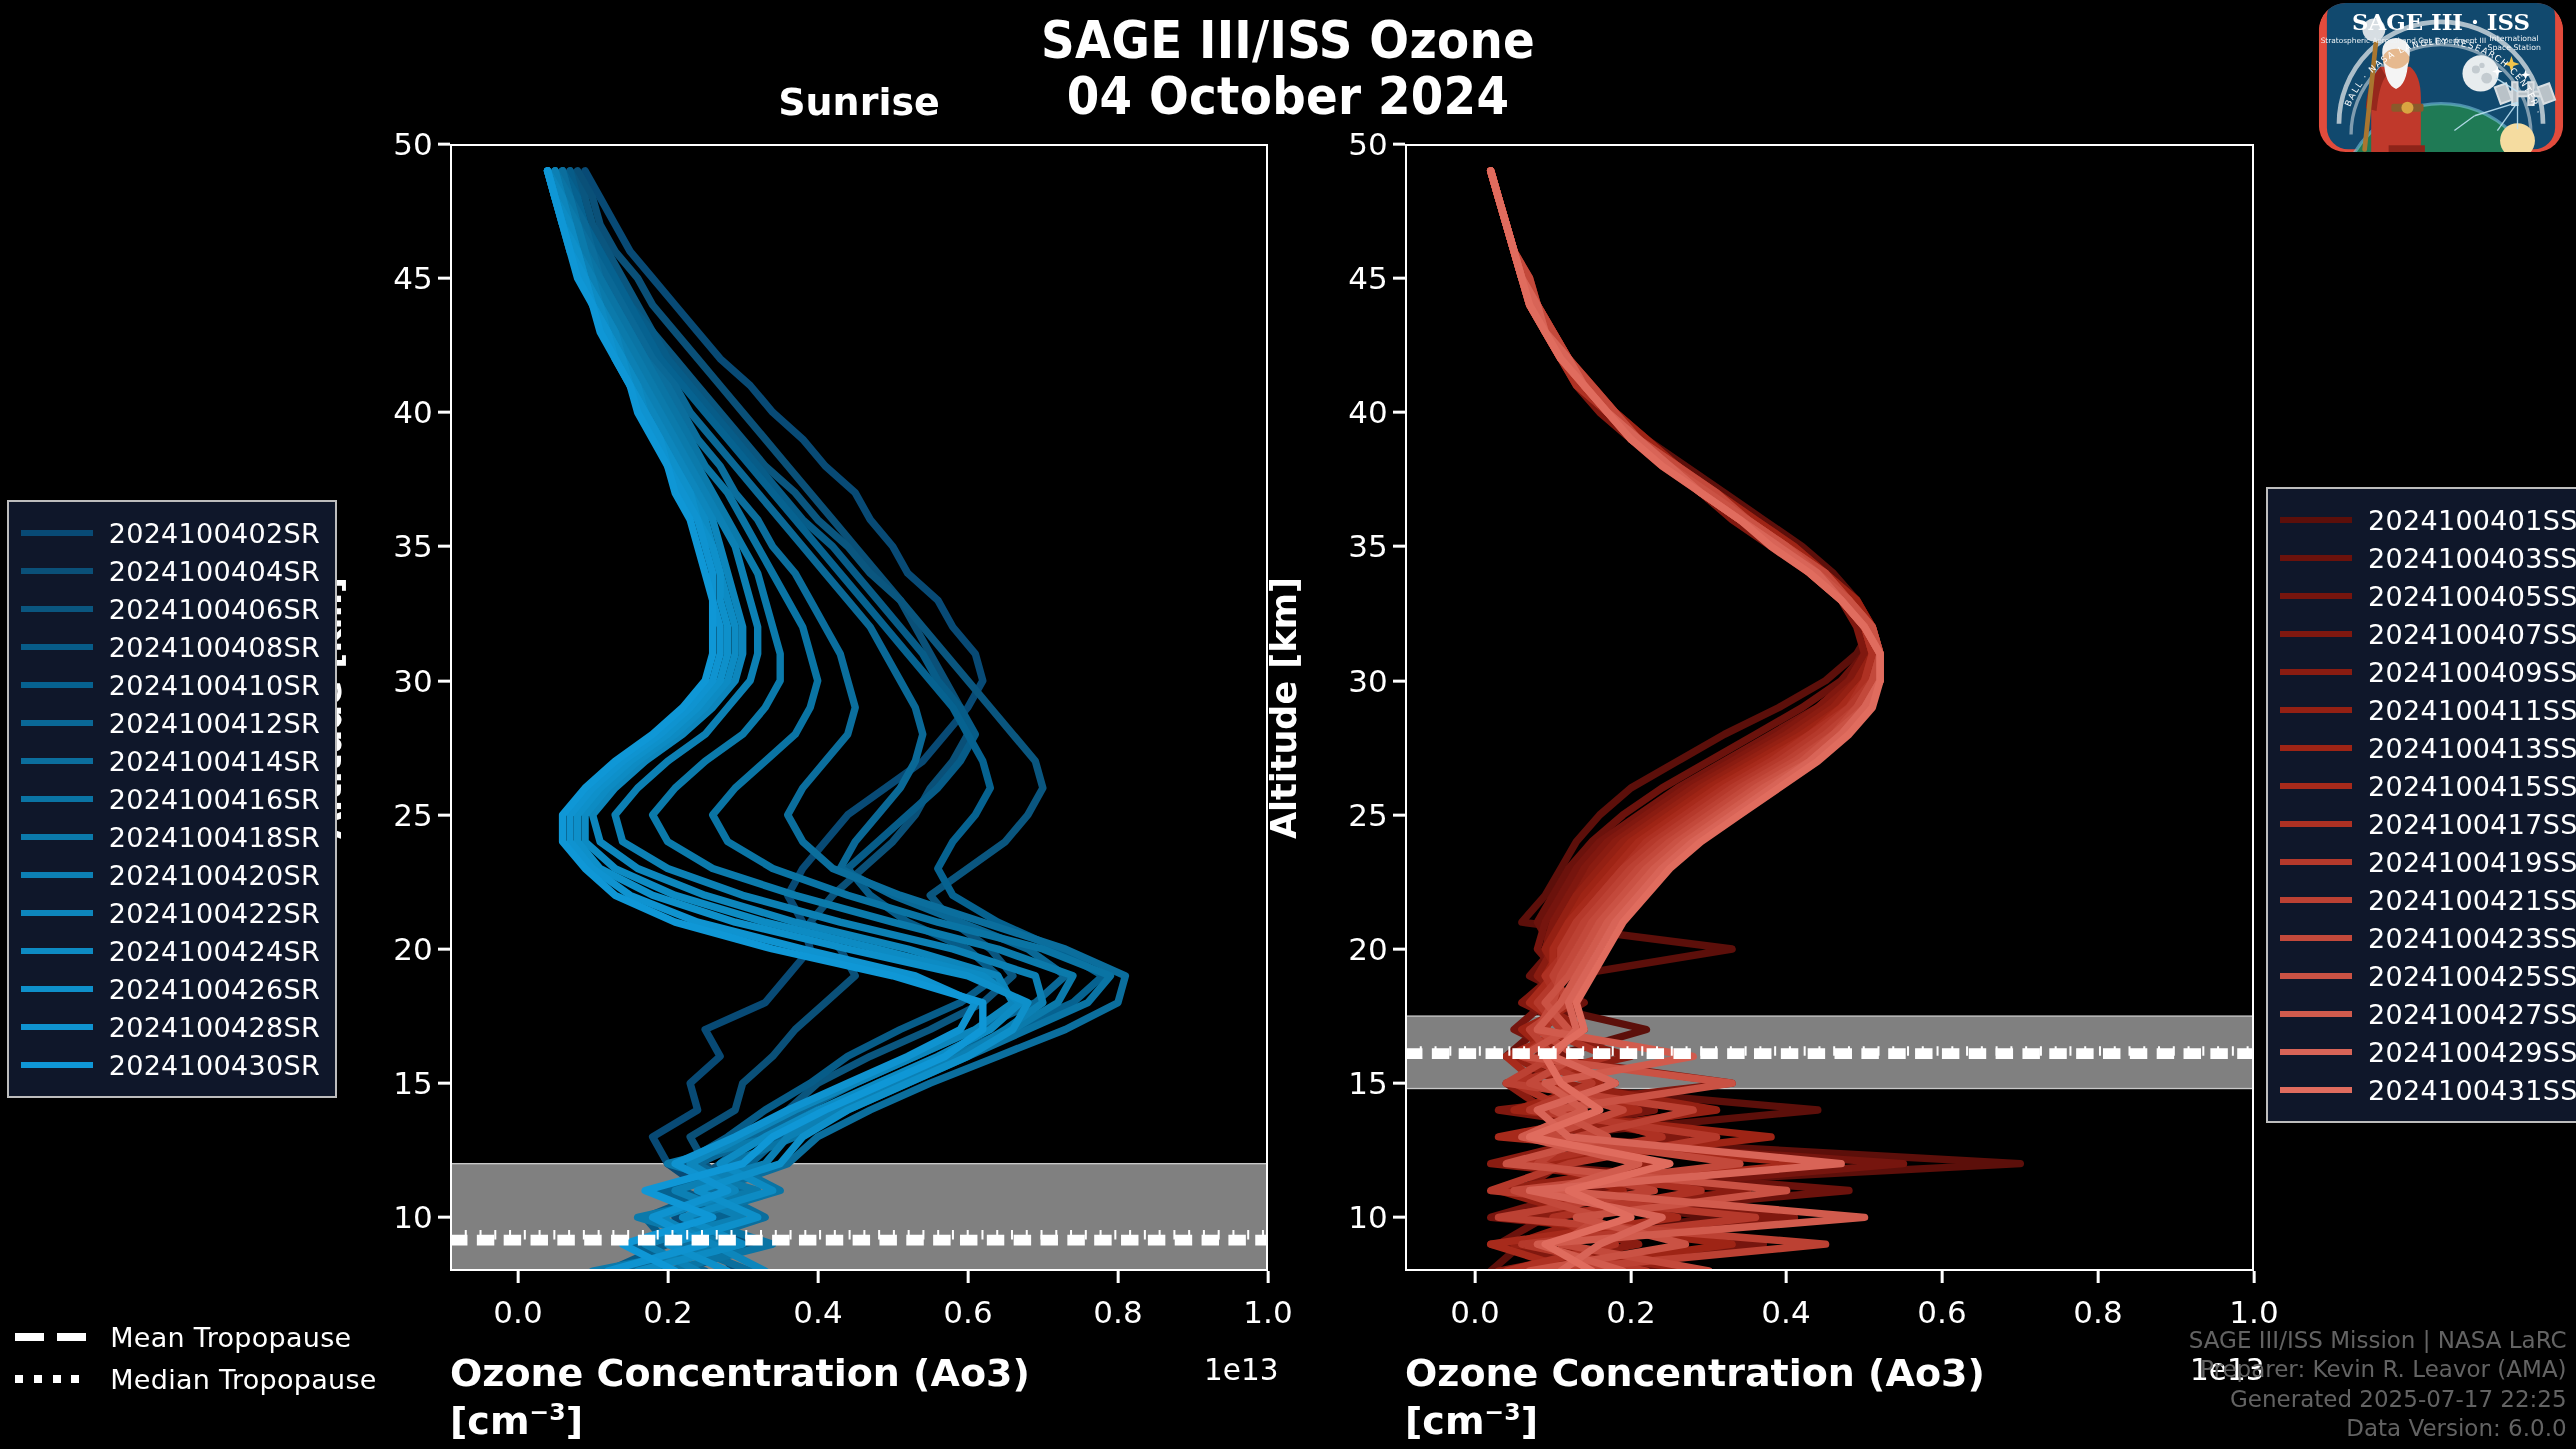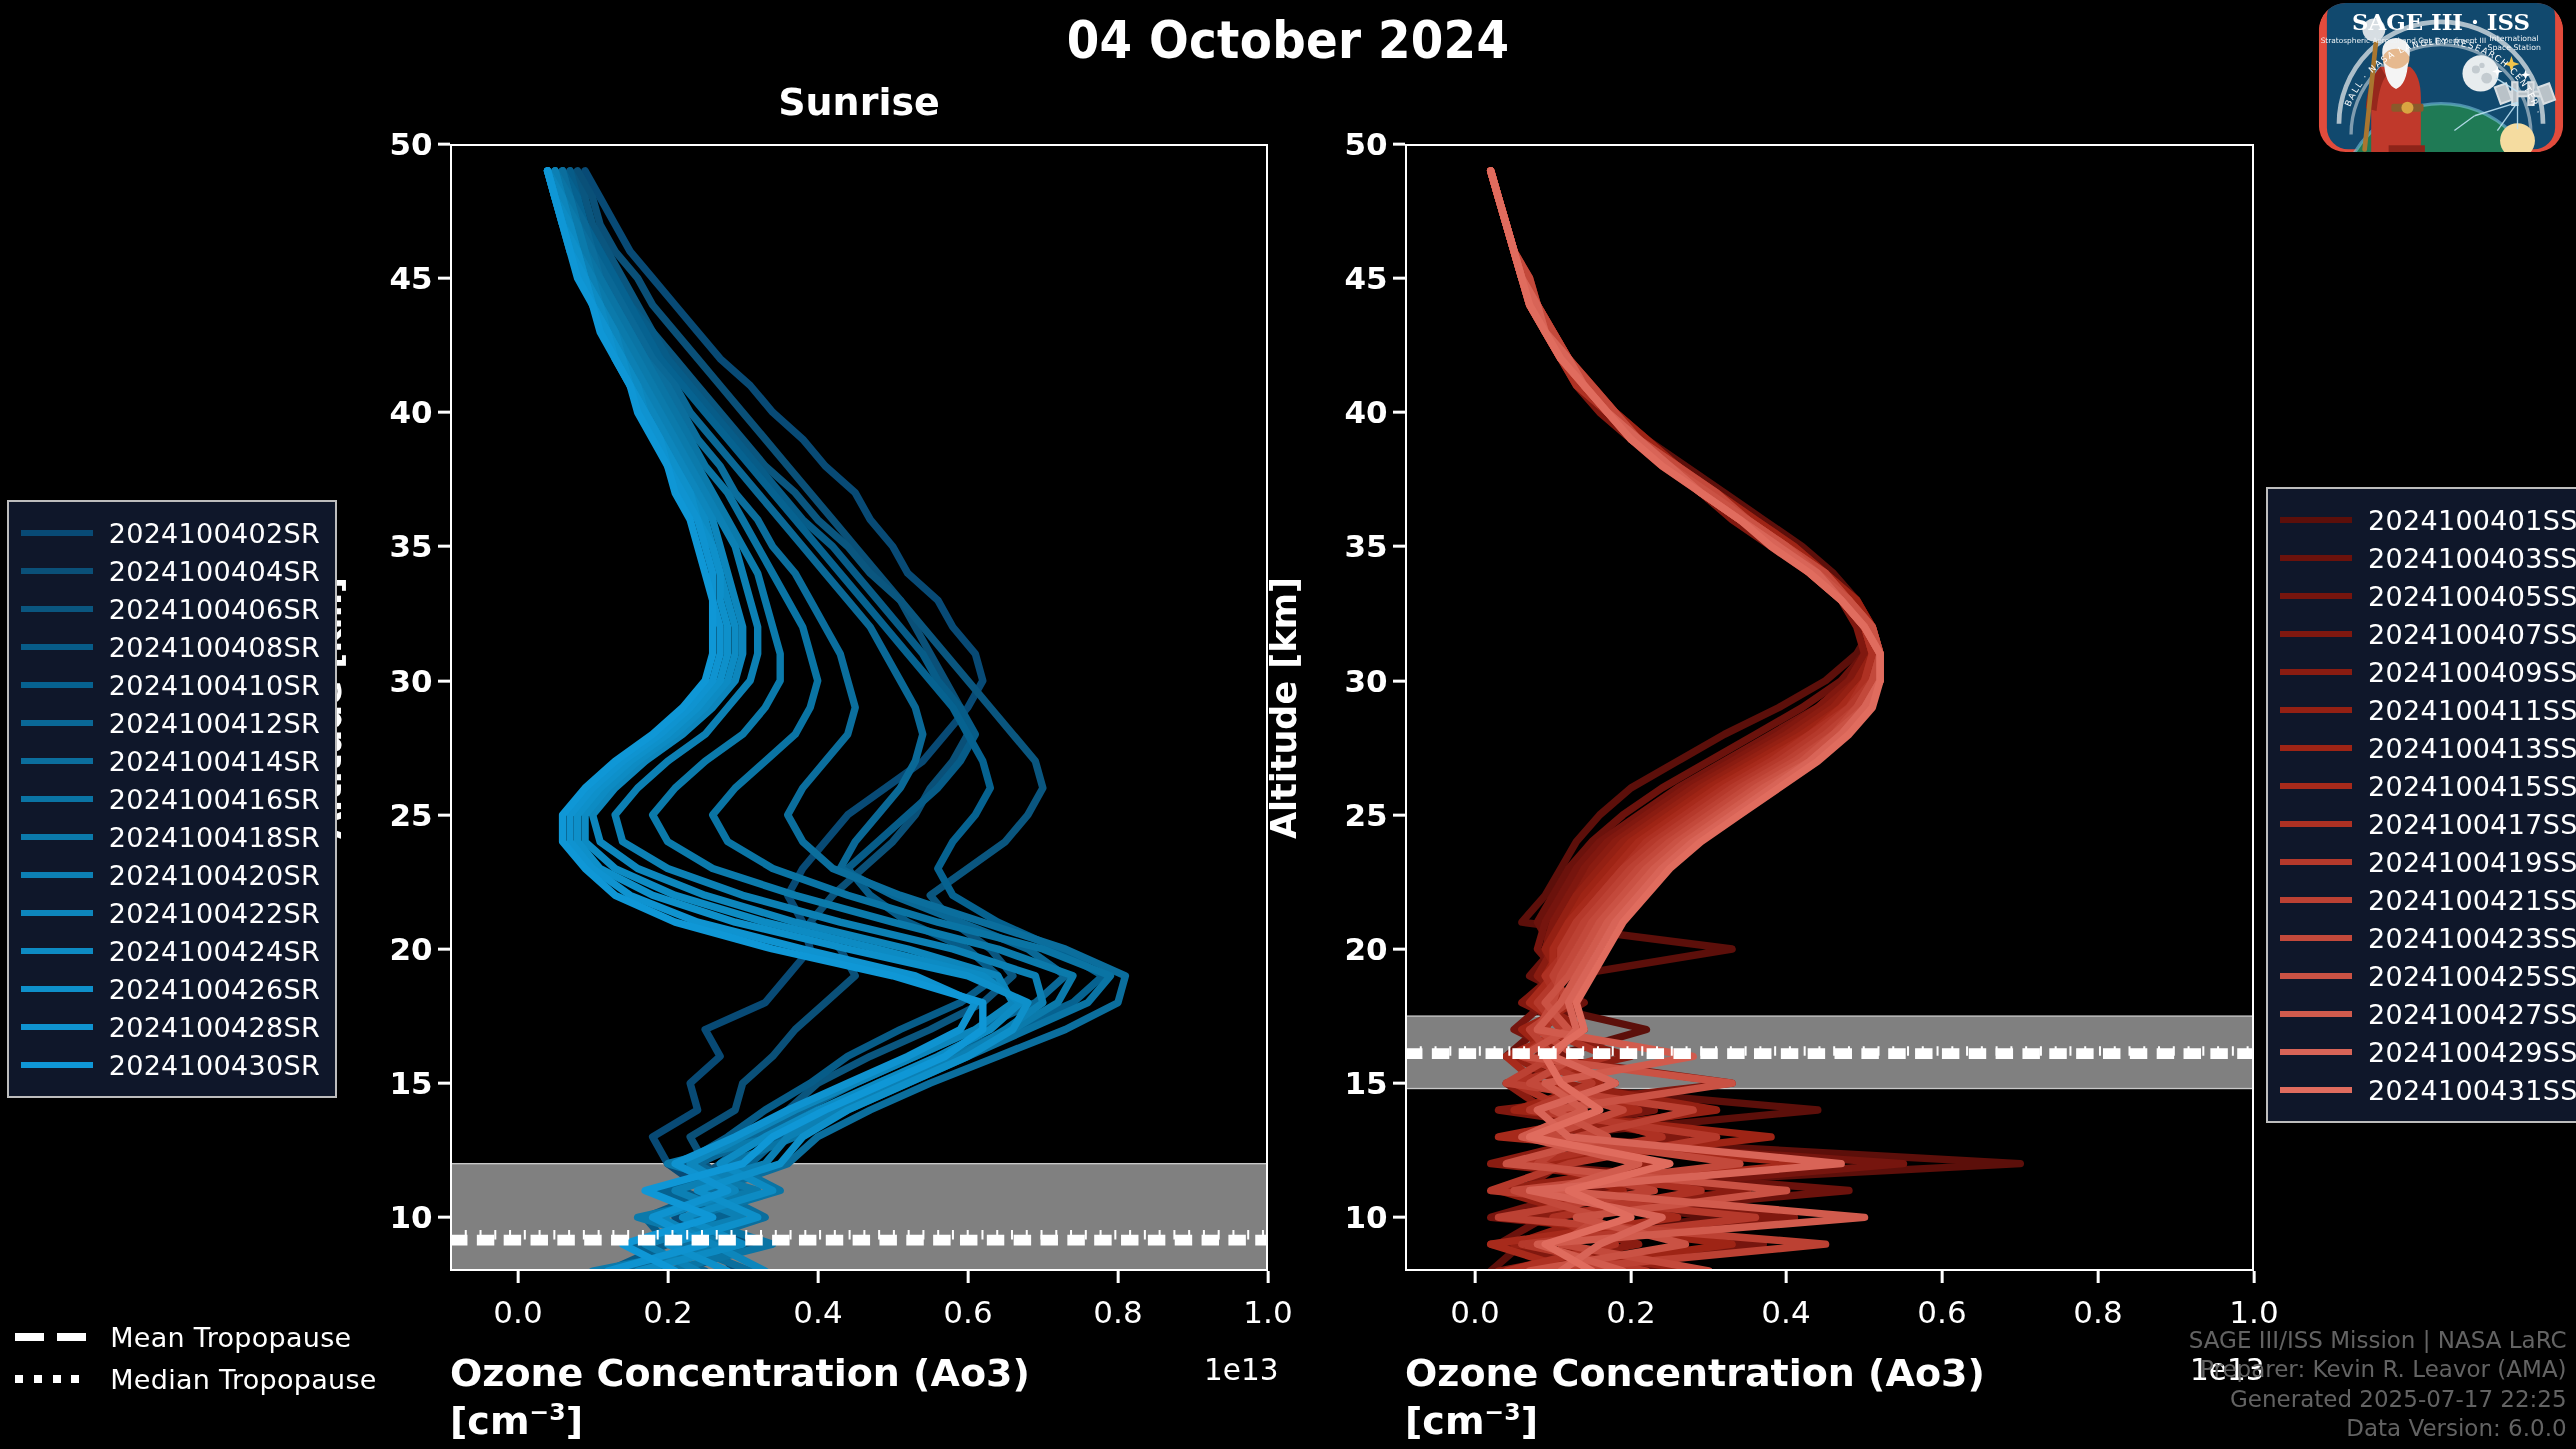--- a/index.html
+++ b/index.html
@@ -19,21 +19,21 @@
   
   .panel{position:absolute;}
   .panel-title{position:absolute;width:100%;text-align:center;top:-64px;
     font-size:38px;font-weight:bold;}
   .axes-frame{position:absolute;left:0;top:0;width:100%;height:100%;
     border:2.7px solid #fff;box-sizing:border-box;}
   .plot-svg{position:absolute;left:0;top:0;width:100%;height:100%;}
 
   
   .ytick{position:absolute;right:100%;margin-right:17.4px;transform:translateY(-50%);
-    font-size:31px;white-space:nowrap;font-weight:bold;}
+    font-size:31px;white-space:nowrap;}
   .ytickmark{position:absolute;right:100%;width:12px;height:2.7px;background:#fff;
     transform:translateY(-50%);}
   .xtick{position:absolute;top:100%;margin-top:23px;transform:translateX(-50%);
     font-size:31px;white-space:nowrap;}
   .xtickmark{position:absolute;top:100%;width:2.7px;height:12px;background:#fff;
     transform:translateX(-50%);}
 
   .ylabel{position:absolute;font-size:35px;font-weight:bold;white-space:nowrap;
     transform-origin:0 0;}
   .xlabel{position:absolute;top:100%;margin-top:79px;width:100%;text-align:left;
@@ -61,20 +61,21 @@
 
   
   #credits{position:absolute;right:9.4px;bottom:5.4px;text-align:right;
     font-size:23px;line-height:1.28;color:#636363;}
   #credits div{white-space:nowrap;}
 </style>
 </head>
 <body>
 
 <div id="main-title">
+  <span>SAGE III/ISS Ozone</span>
   <span class="l2">04 October 2024</span>
 </div>
 
 <div id="mission-patch">
   <svg viewBox="0 0 372 222" width="250" height="149">
     <defs>
       <clipPath id="patchclip">
           <rect x="4" y="0" width="364" height="222" rx="40"></rect>
         </clipPath>
     </defs>

